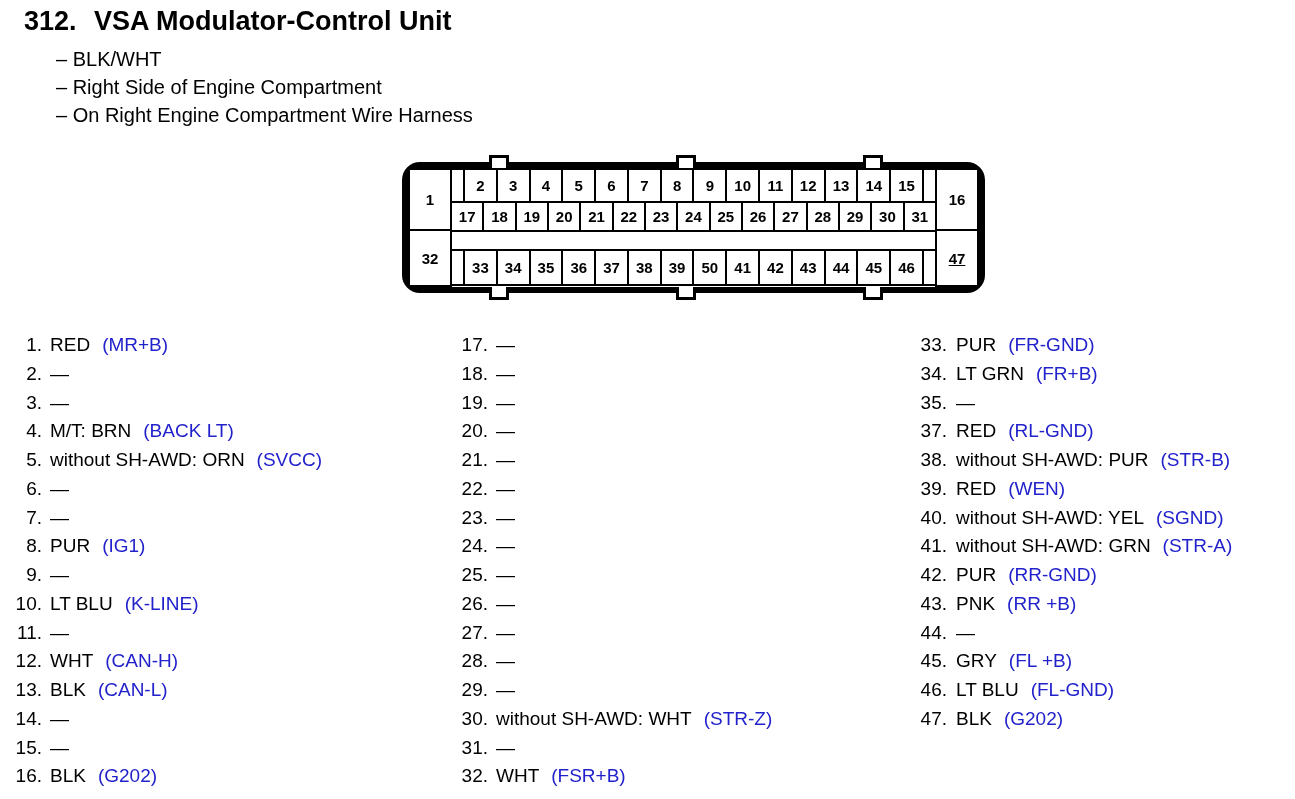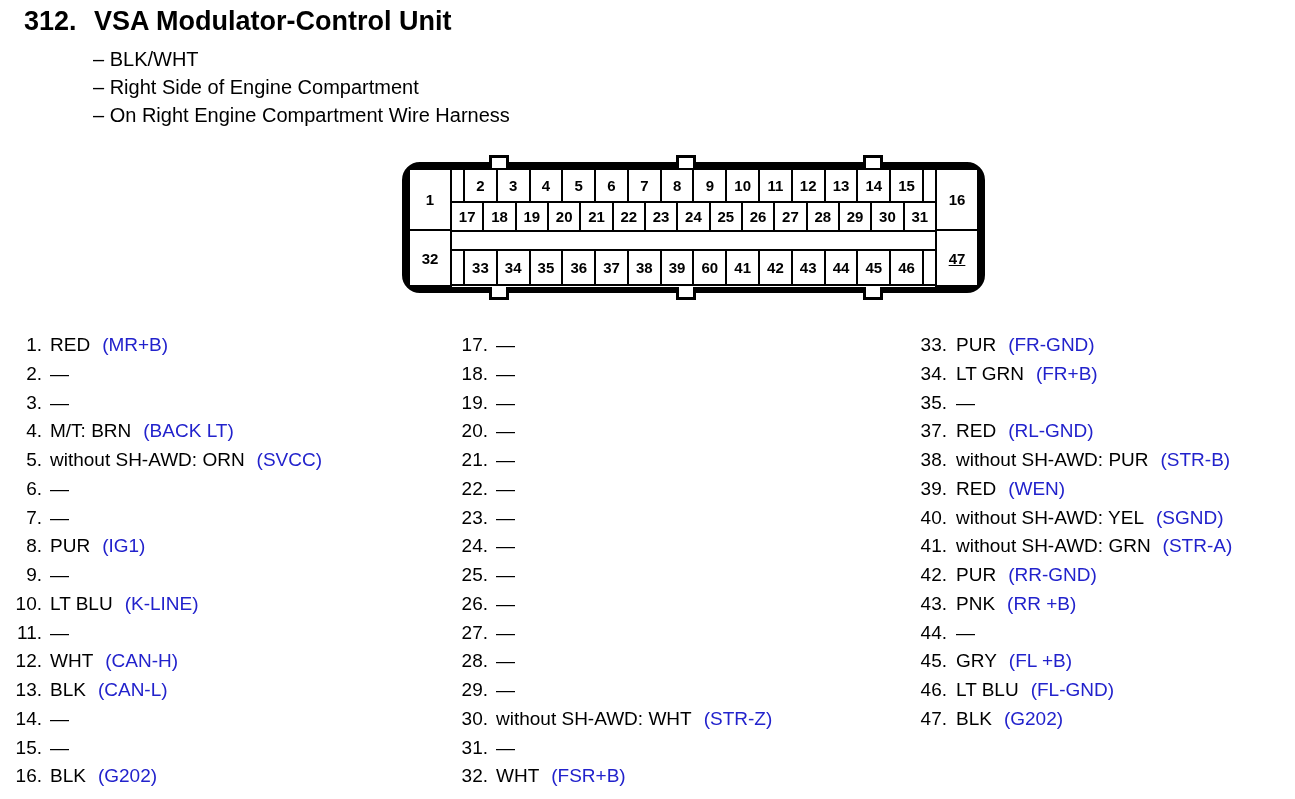--- a/index.html
+++ b/index.html
@@ -4,21 +4,21 @@
 <style>
   html,body{margin:0;padding:0;}
   body{
     width:1295px;height:799px;background:#ffffff;color:#000;
     font-family:"Liberation Sans", sans-serif;position:relative;overflow:hidden;
   }
   
   .header{position:absolute;left:8px;top:5px;}
   .title-row{display:flex;font-weight:bold;font-size:27px;line-height:32px;margin-left:16px;}
   .title-num{width:70px;}
-  .details{margin-top:8px;margin-left:85px;font-size:20px;line-height:28px;}
+  .details{margin-top:8px;margin-left:48px;font-size:20px;line-height:28px;}
   
   .connector{
     position:absolute;left:402px;top:162px;width:583px;height:131px;
     border:6px solid #000;border-radius:18px;background:#fff;box-sizing:border-box;
   }
   .tab{position:absolute;width:20px;height:13px;border:3px solid #000;background:#fff;box-sizing:border-box;}
   .tab.top{top:-13px;border-bottom:none;}
   .tab.bottom{bottom:-13px;border-top:none;}
   .t1{left:calc(16% - 10px);} .t2{left:calc(48.7% - 10px);} .t3{left:calc(81.5% - 10px);}
   .cgrid{position:absolute;inset:0;}
@@ -167,21 +167,21 @@
           <div class="pcell">35</div>
 
           <div class="pcell">36</div>
 
           <div class="pcell">37</div>
 
           <div class="pcell">38</div>
 
           <div class="pcell">39</div>
 
-          <div class="pcell">60</div>
+          <div class="pcell">50</div>
 
           <div class="pcell">41</div>
 
           <div class="pcell">42</div>
 
           <div class="pcell">43</div>
 
           <div class="pcell">44</div>
 
           <div class="pcell">45</div>

